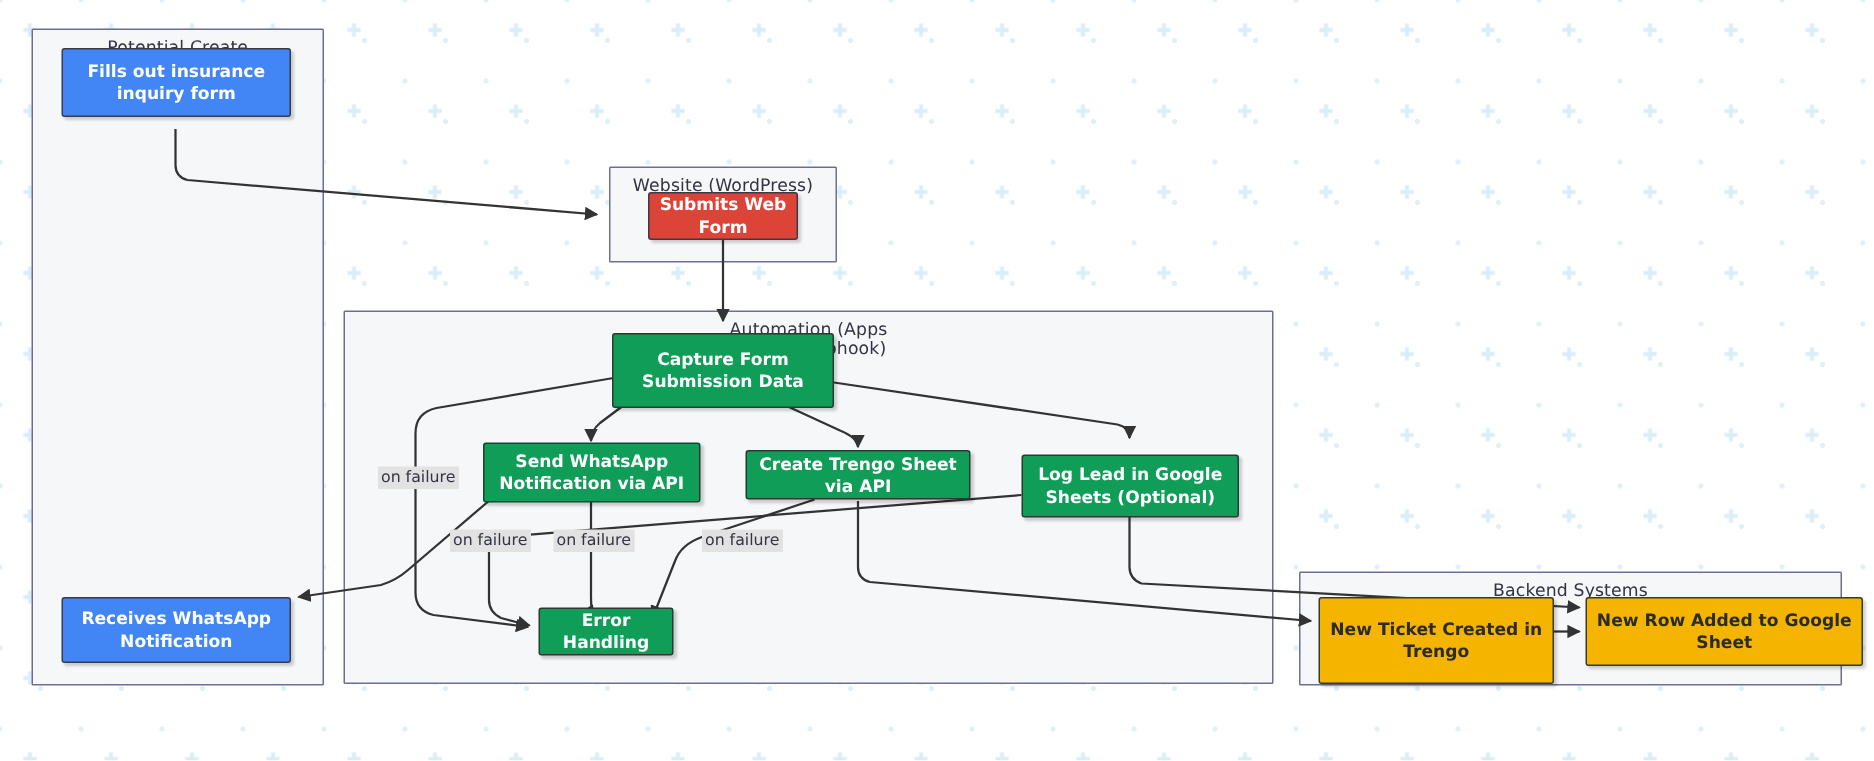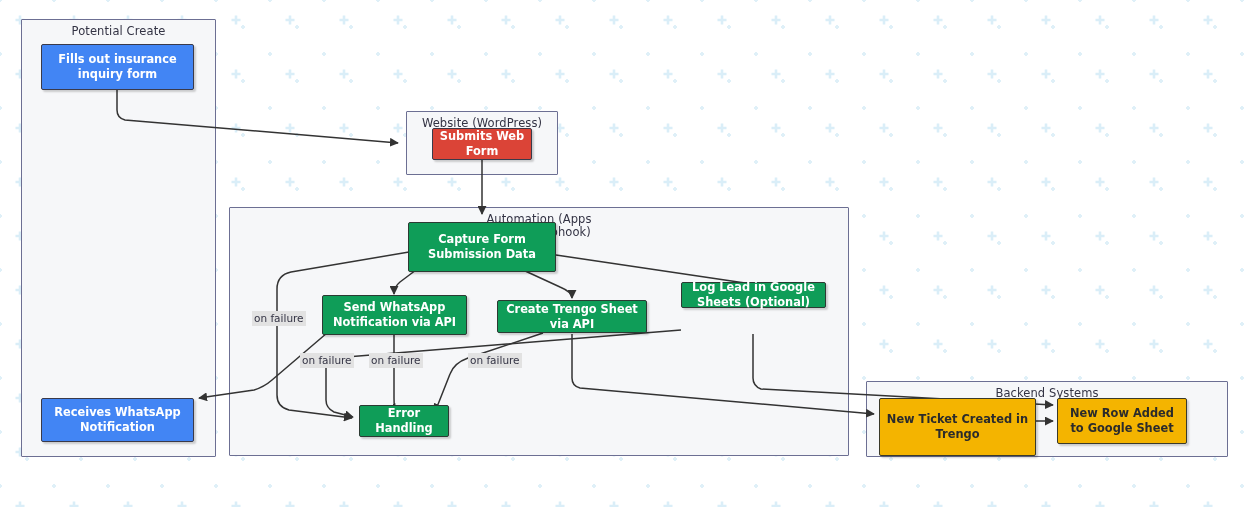--- a/index.html
+++ b/index.html
@@ -163,39 +163,39 @@
       <path d="M 681,330 L 334,358 Q 326,360 326,368 L 326,400 Q 326,408 334,412 L 353,417"></path>
 
       <path d="M 572,334 L 572,378 Q 572,386 580,388 L 874,414"></path>
 
       <path d="M 753,334 L 753,378 Q 753,386 761,389 L 1053,405"></path>
 
       <path d="M 1036,421 L 1053,421"></path>
     </g>
   </svg>
 
-  <div class="node blue" style="left:41px; top:44px; width:153px; height:46px;">Fills out insurance inquiry form</div>
+  <div class="node blue" style="left:41px; top:32px; width:153px; height:46px;">Fills out insurance inquiry form</div>
 
   <div class="node red" style="left:432px; top:128px; width:100px; height:32px;">Submits Web Form</div>
 
   <div class="node green" style="left:408px; top:222px; width:148px; height:50px;">Capture Form Submission Data</div>
 
   <div class="node green" style="left:322px; top:295px; width:145px; height:40px;">Send WhatsApp Notification via API</div>
 
   <div class="node green" style="left:497px; top:300px; width:150px; height:33px;">Create Trengo Sheet via API</div>
 
-  <div class="node green" style="left:681px; top:282px; width:145px; height:26px;">Log Lead in Google Sheets (Optional)</div>
+  <div class="node green" style="left:681px; top:303px; width:145px; height:42px;">Log Lead in Google Sheets (Optional)</div>
 
   <div class="node green" style="left:359px; top:405px; width:90px; height:32px;">Error Handling</div>
 
   <div class="node blue" style="left:41px; top:398px; width:153px; height:44px;">Receives WhatsApp Notification</div>
 
   <div class="node yellow" style="left:879px; top:398px; width:157px; height:58px;">New Ticket Created in Trengo</div>
 
-  <div class="node yellow" style="left:1057px; top:398px; width:130px; height:46px;">New Row Added to Google Sheet</div>
+  <div class="node yellow" style="left:1057px; top:398px; width:185px; height:46px;">New Row Added to Google Sheet</div>
 
   <div class="edge-label" style="left:252px; top:311px;">on failure</div>
 
   <div class="edge-label" style="left:300px; top:353px;">on failure</div>
 
   <div class="edge-label" style="left:369px; top:353px;">on failure</div>
 
   <div class="edge-label" style="left:468px; top:353px;">on failure</div>
 
 </div>

